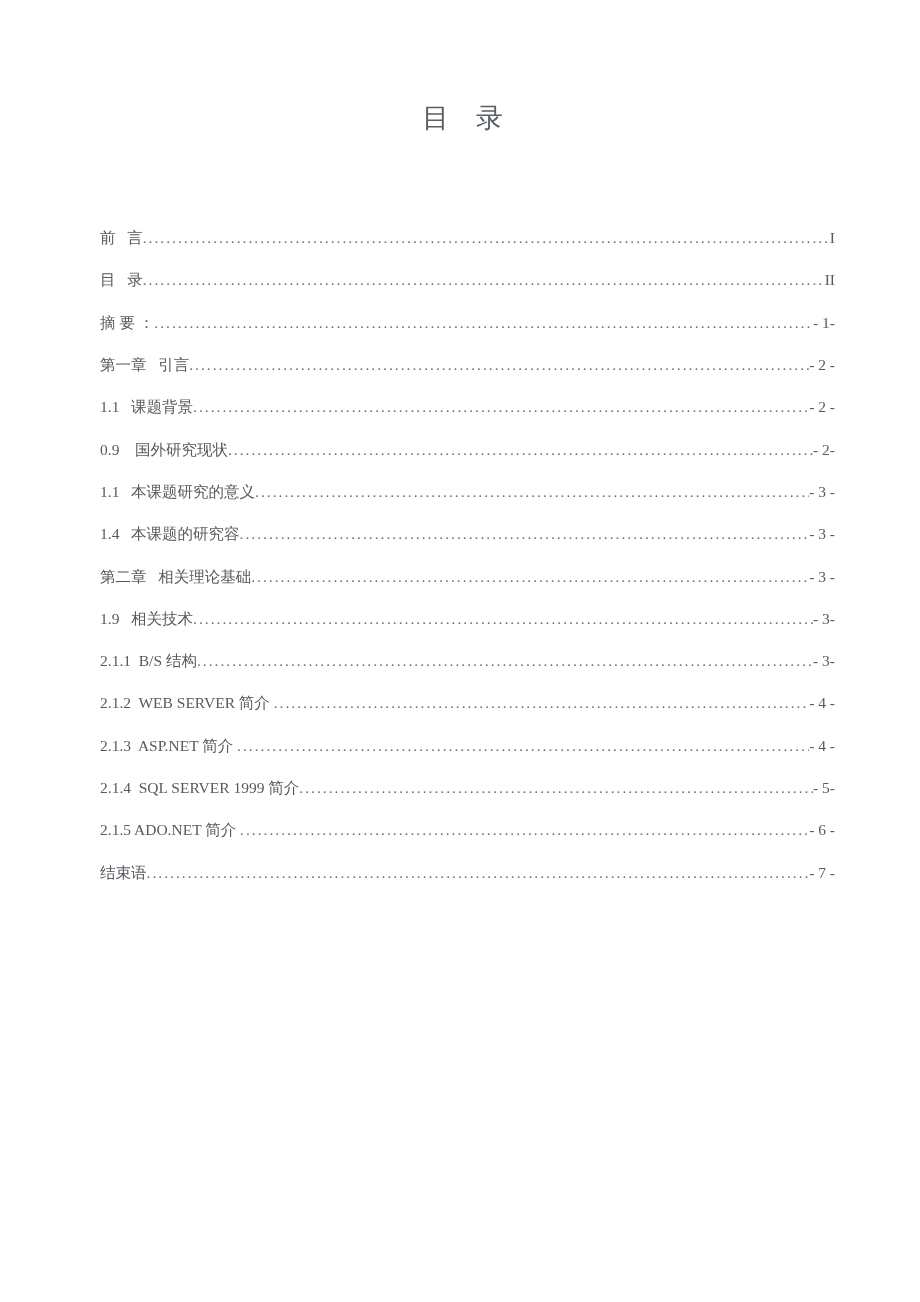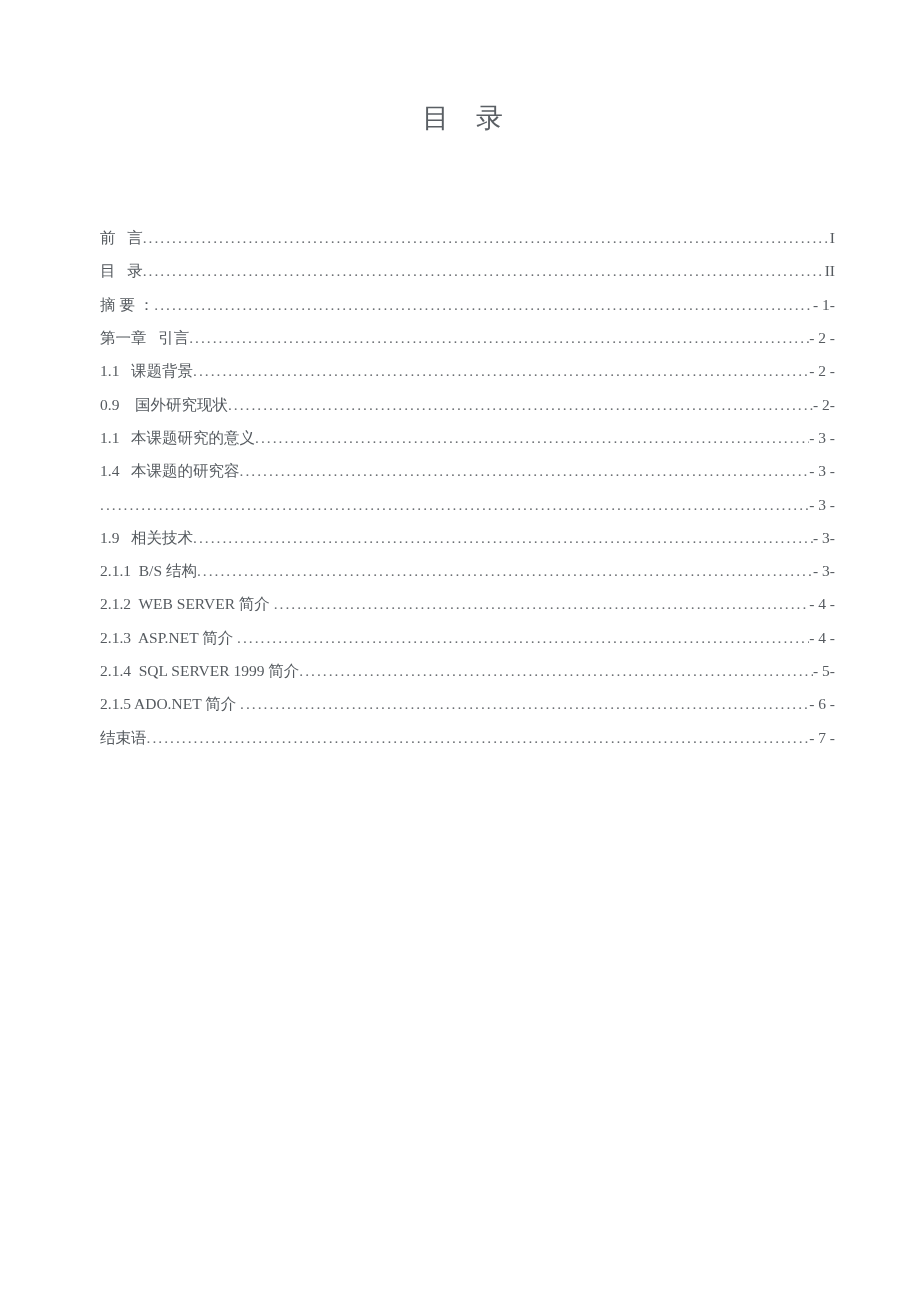--- a/index.html
+++ b/index.html
@@ -21,20 +21,21 @@
       color: #5a5f64;
     }
     .toc {
       font-size: 15.5px;
     }
     .toc-line {
       display: flex;
       align-items: flex-end;
       line-height: 2.15;
       white-space: nowrap;
+      margin-top: 9px;
     }
     .toc-label {
       white-space: pre;
     }
     .toc-dots {
       flex: 1;
       overflow: hidden;
       letter-spacing: 2px;
       color: #6a6e72;
     }
@@ -83,20 +84,21 @@
     <span class="toc-label">1.1   本课题研究的意义</span>
     <span class="toc-dots">..............................................................................................................................................................................................</span>
     <span class="toc-page">- 3 -</span>
   </div>
   <div class="toc-line">
     <span class="toc-label">1.4   本课题的研究容</span>
     <span class="toc-dots">..............................................................................................................................................................................................</span>
     <span class="toc-page">- 3 -</span>
   </div>
   <div class="toc-line">
+    <span class="toc-label">第二章   相关理论基础</span>
     <span class="toc-dots">..............................................................................................................................................................................................</span>
     <span class="toc-page">- 3 -</span>
   </div>
   <div class="toc-line">
     <span class="toc-label">1.9   相关技术</span>
     <span class="toc-dots">..............................................................................................................................................................................................</span>
     <span class="toc-page">- 3-</span>
   </div>
   <div class="toc-line">
     <span class="toc-label">2.1.1  B/S 结构</span>

